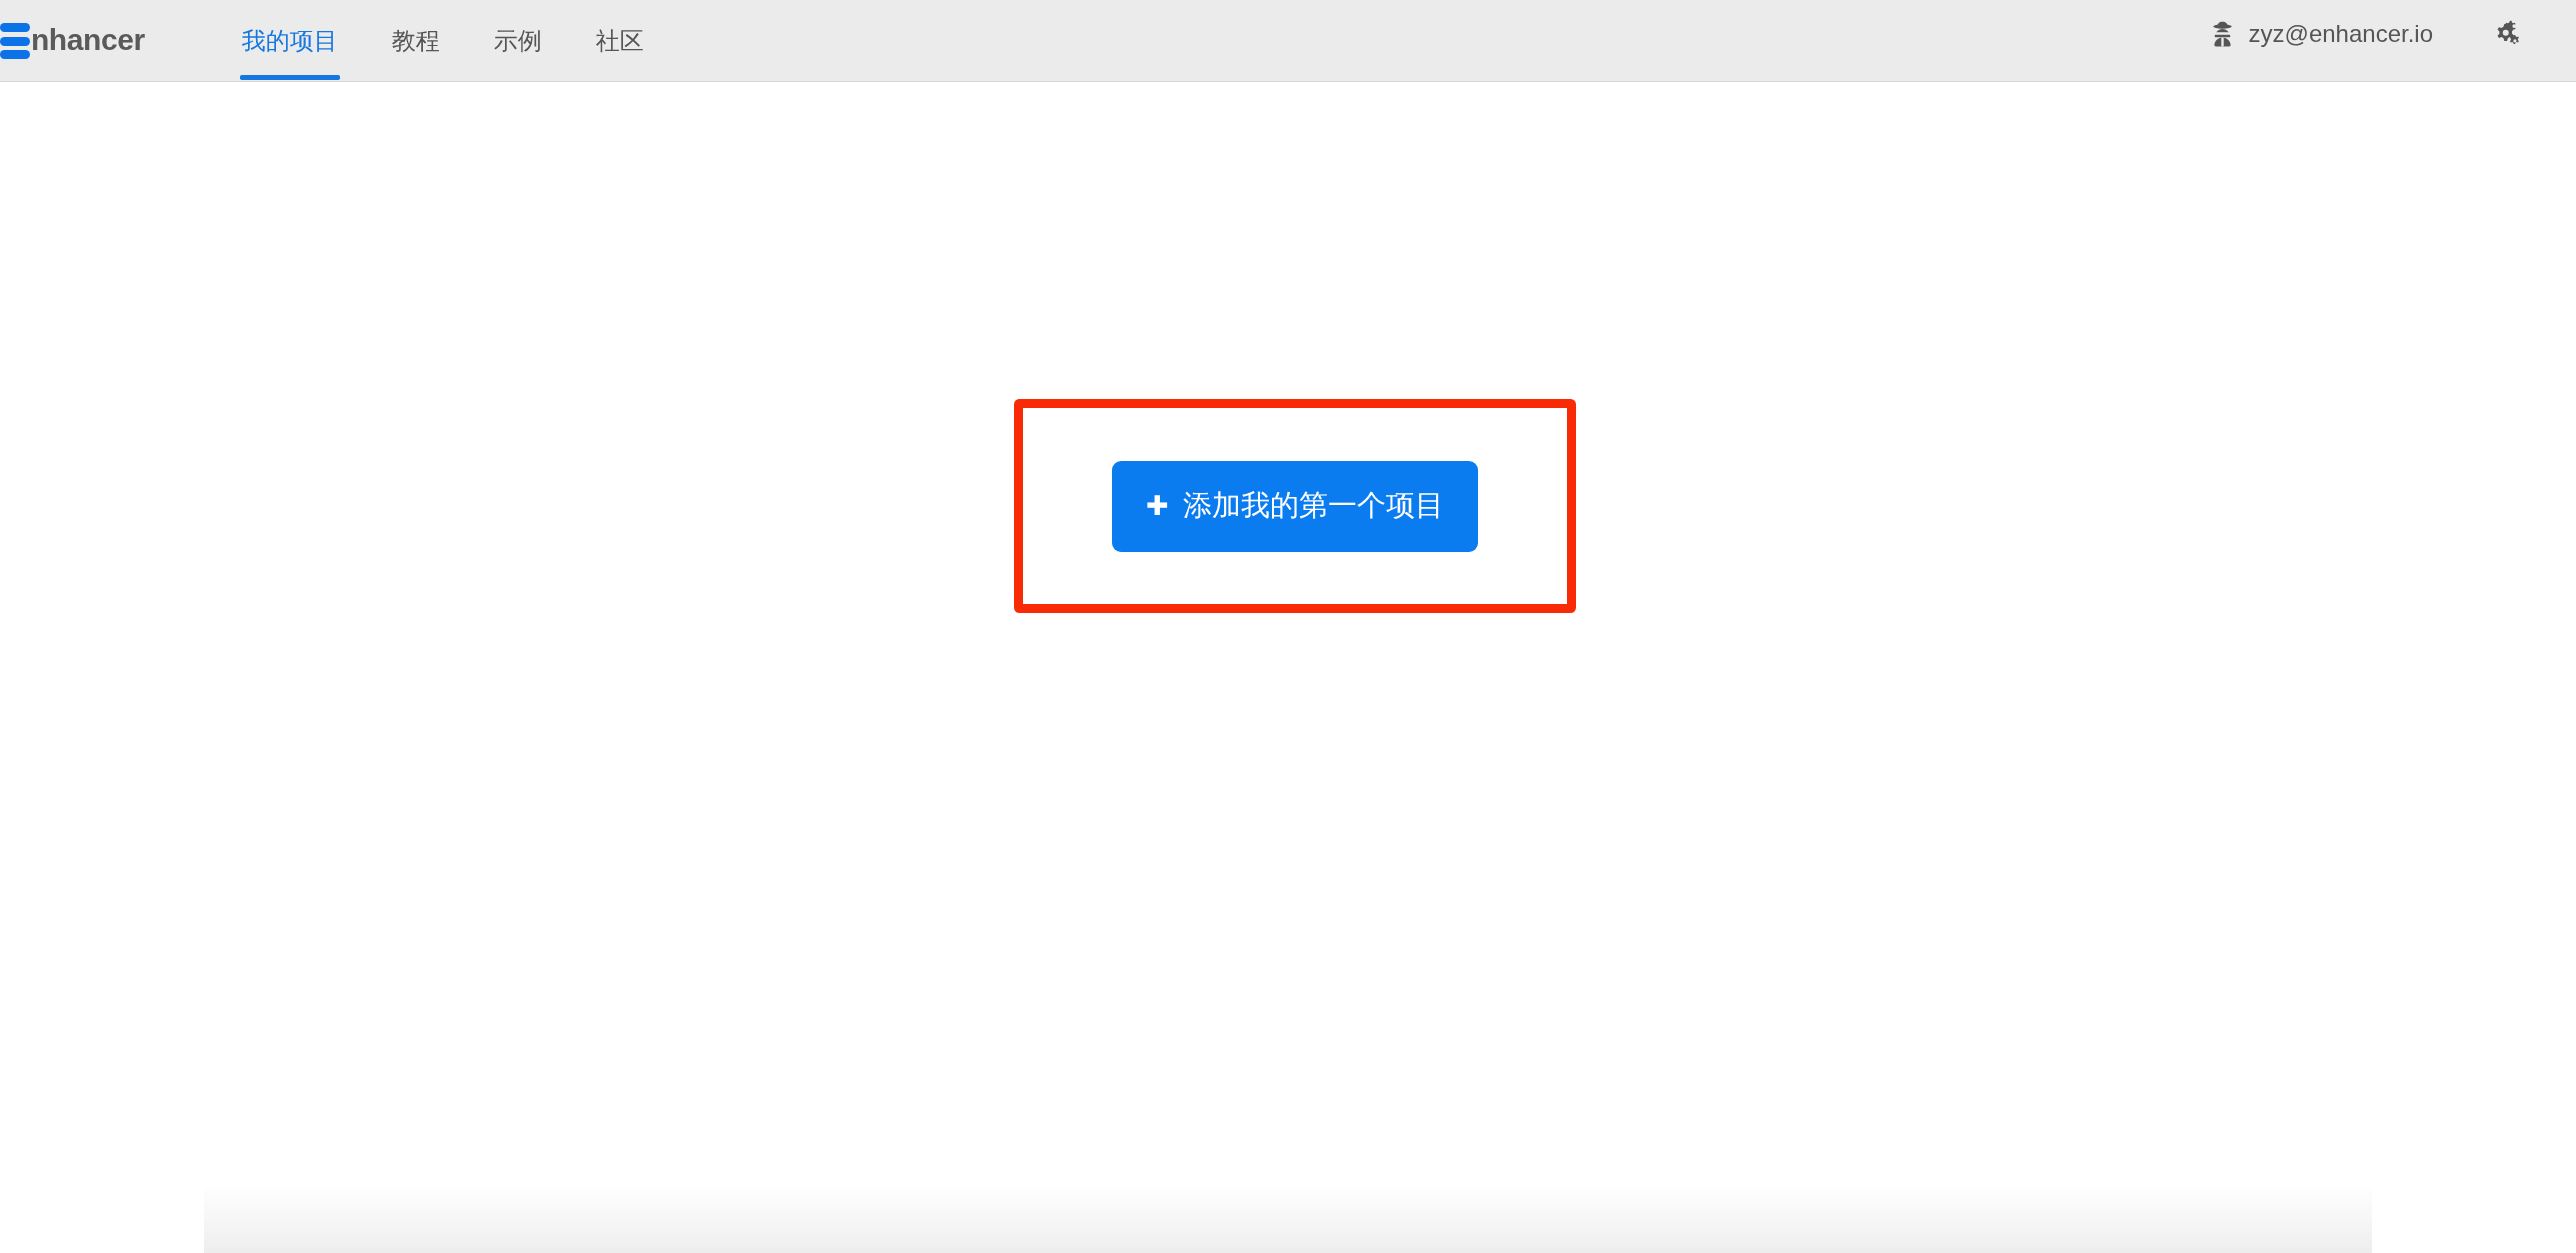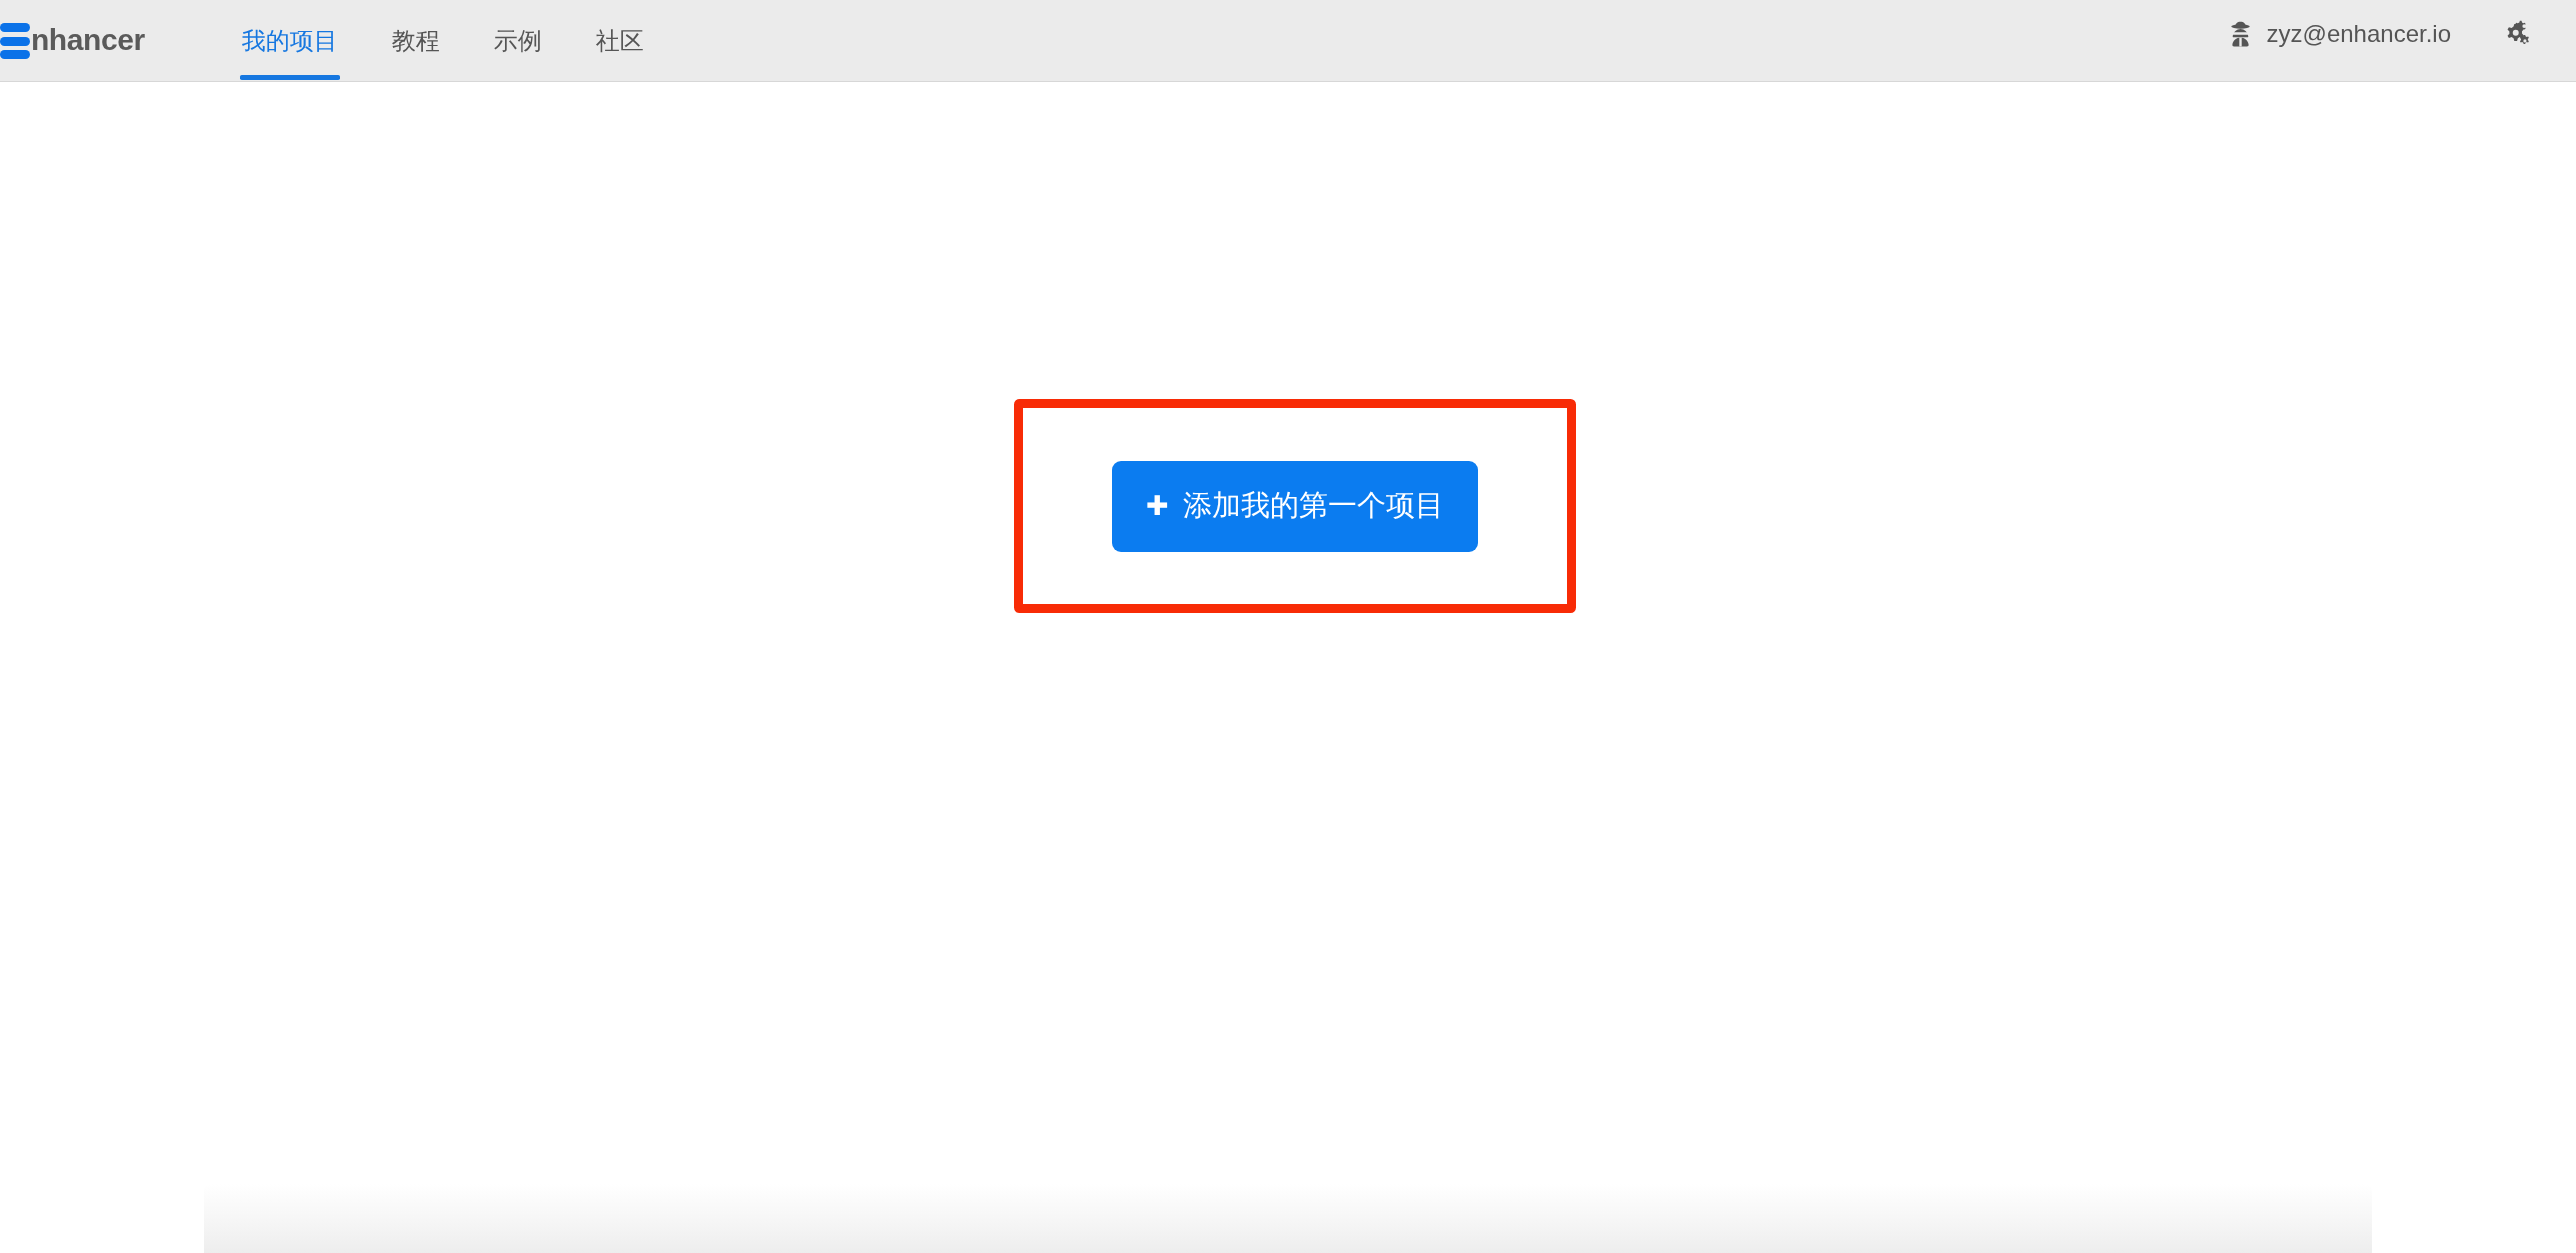--- a/index.html
+++ b/index.html
@@ -93,22 +93,22 @@
     border-radius: 1.8px;
   }
 
   #nav-spacer { flex: 1 1 auto; }
 
   
   #topbar-right {
     display: flex;
     align-items: center;
     height: 68px;
-    padding-right: 22px;
-    gap: 4px;
+    padding-right: 32px;
+    gap: 12px;
   }
   .tb-group {
     display: flex;
     align-items: center;
     height: 82px;
     padding: 0 23px;
     cursor: pointer;
     white-space: nowrap;
   }
   .tb-group .tb-label {

